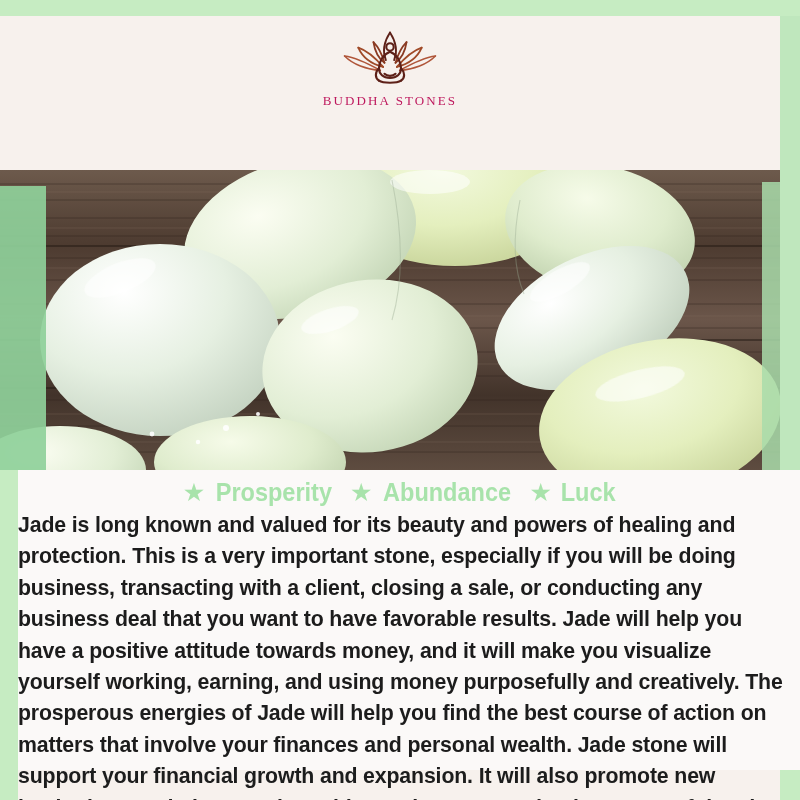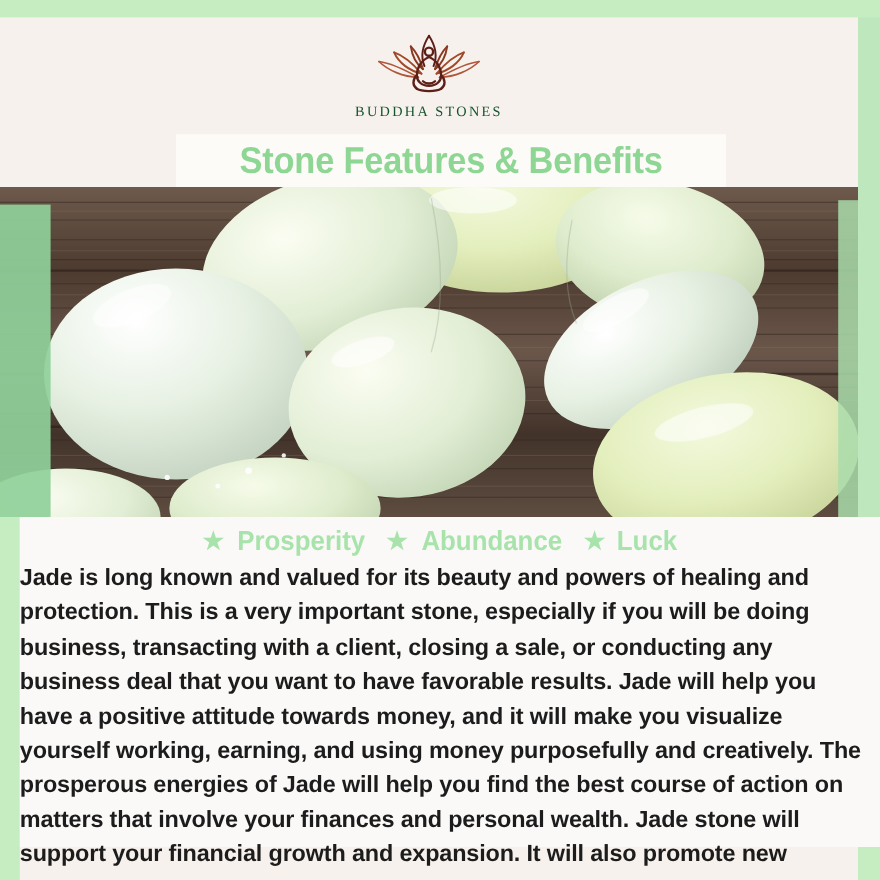--- a/index.html
+++ b/index.html
@@ -26,21 +26,21 @@
     position:absolute; left:0; top:16px; width:780px; height:104px;
     background:#f7f1ed;
     display:flex; flex-direction:column;
     align-items:center; justify-content:center;
   }
   .logo-mark { width:112px; height:62px; display:block; }
   .logo-word {
     margin-top:4px;
     font-family:"Liberation Serif", serif;
     font-size:13px; letter-spacing:2.1px;
-    color:#14532d; font-weight:400; white-space:nowrap;
+    color:#be185d; font-weight:400; white-space:nowrap;
   }
 
   
   .banner {
     position:absolute; left:160px; top:122px;
     width:500px; height:48px;
     background:#fdfbf7;
     display:flex; align-items:center; justify-content:center;
   }
   .banner-title {
@@ -156,23 +156,20 @@
         <path d="M80 36 C70 40 64 50 64 60 C64 68 70 74 80 74 C90 74 96 68 96 60 C96 50 90 40 80 36 Z"></path>
         <path d="M64 60 C58 66 58 74 64 78"></path>
         <path d="M96 60 C102 66 102 74 96 78"></path>
         <path d="M64 78 C70 82 90 82 96 78"></path>
         <path d="M72 68 C76 72 84 72 88 68"></path>
       </g>
     </svg>
     <div class="logo-word">BUDDHA STONES</div>
   </div>
 
-  <div class="banner">
-    <div class="banner-title">Stone Features &amp; Benefits</div>
-  </div>
 
   <div class="photo">
     <svg viewBox="0 0 800 300" preserveAspectRatio="none">
       <defs>
         <linearGradient id="wood" x1="0" y1="0" x2="0" y2="1">
           <stop offset="0" stop-color="#6d5a4c"></stop>
           <stop offset="0.25" stop-color="#4d3b30"></stop>
           <stop offset="0.5" stop-color="#6b564a"></stop>
           <stop offset="0.75" stop-color="#42332a"></stop>
           <stop offset="1" stop-color="#5e4c40"></stop>

